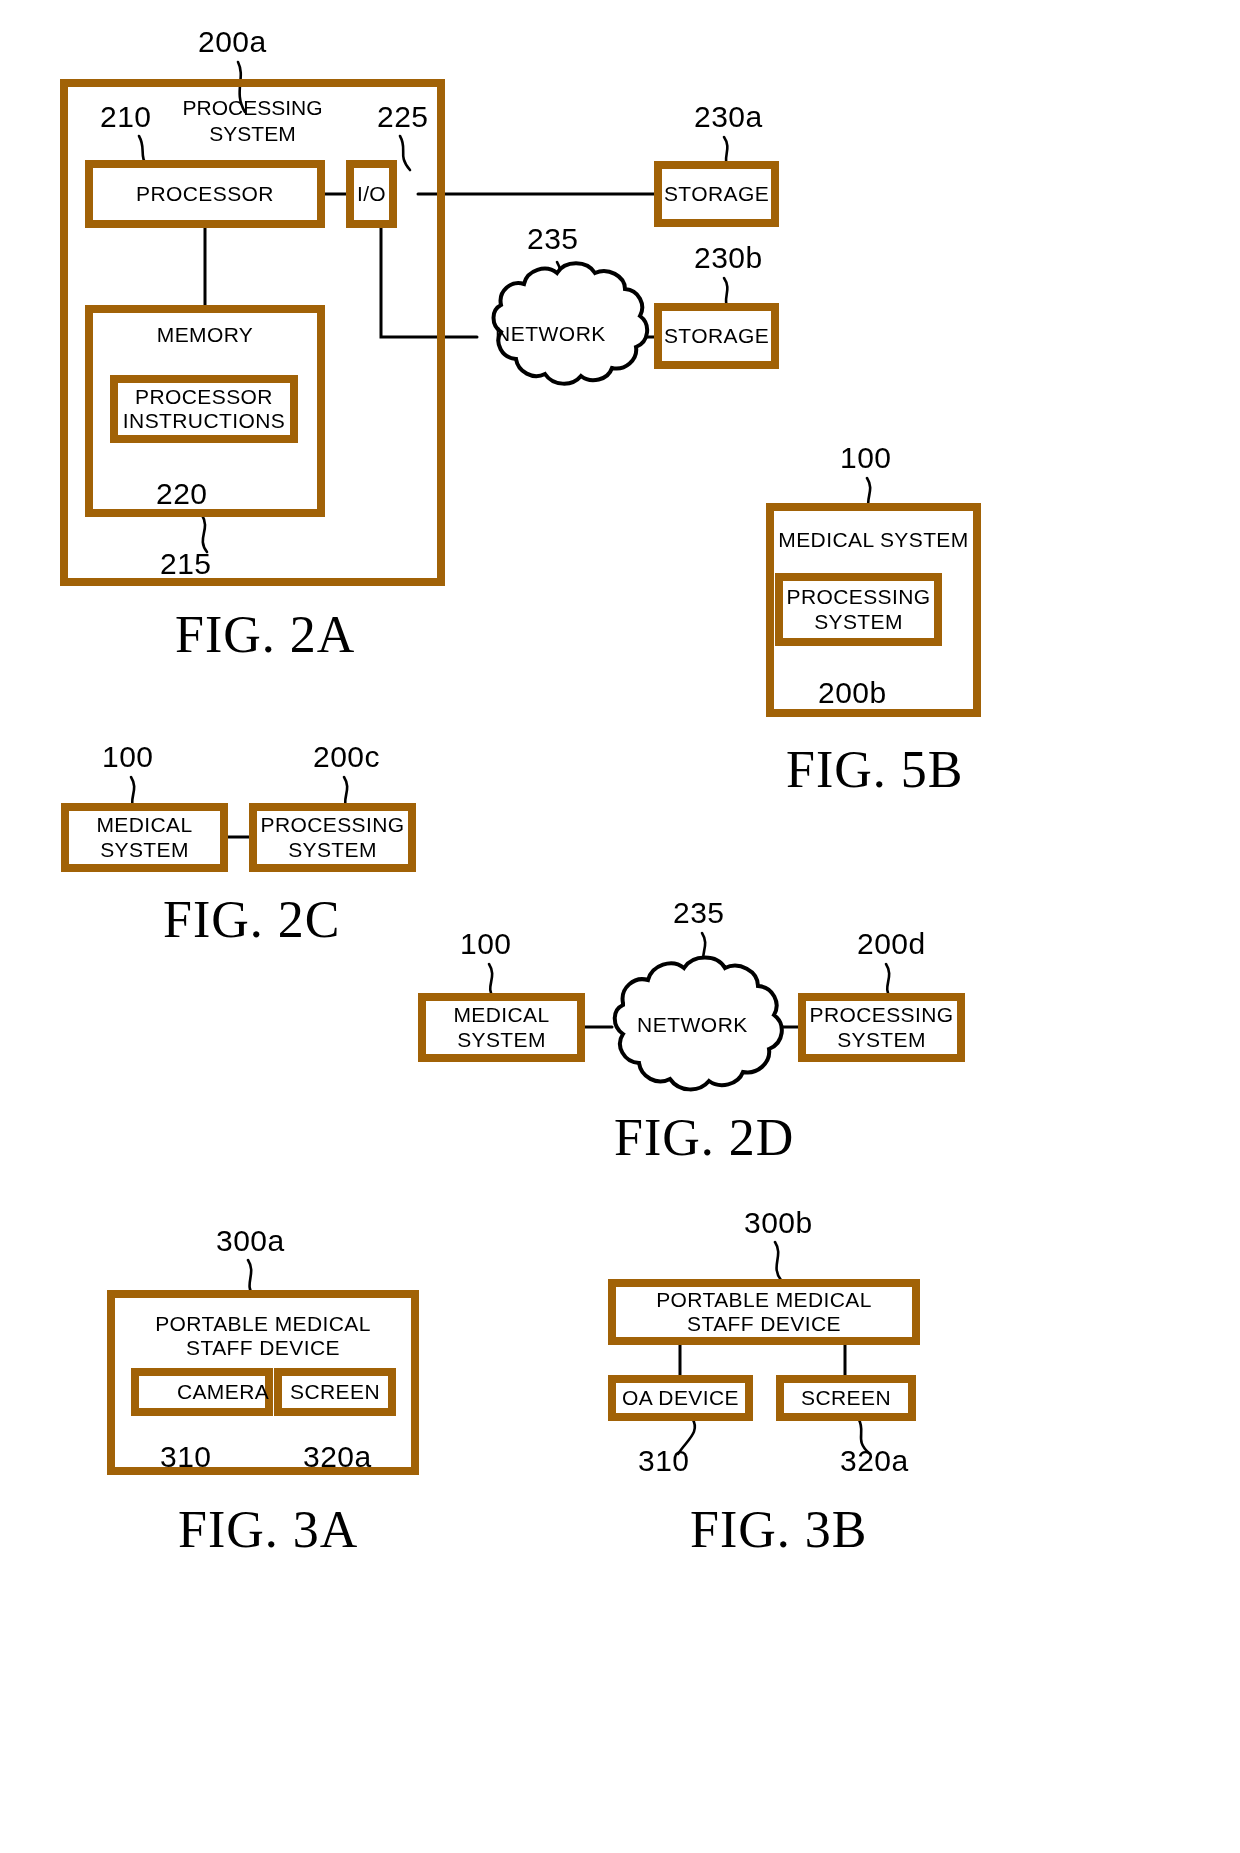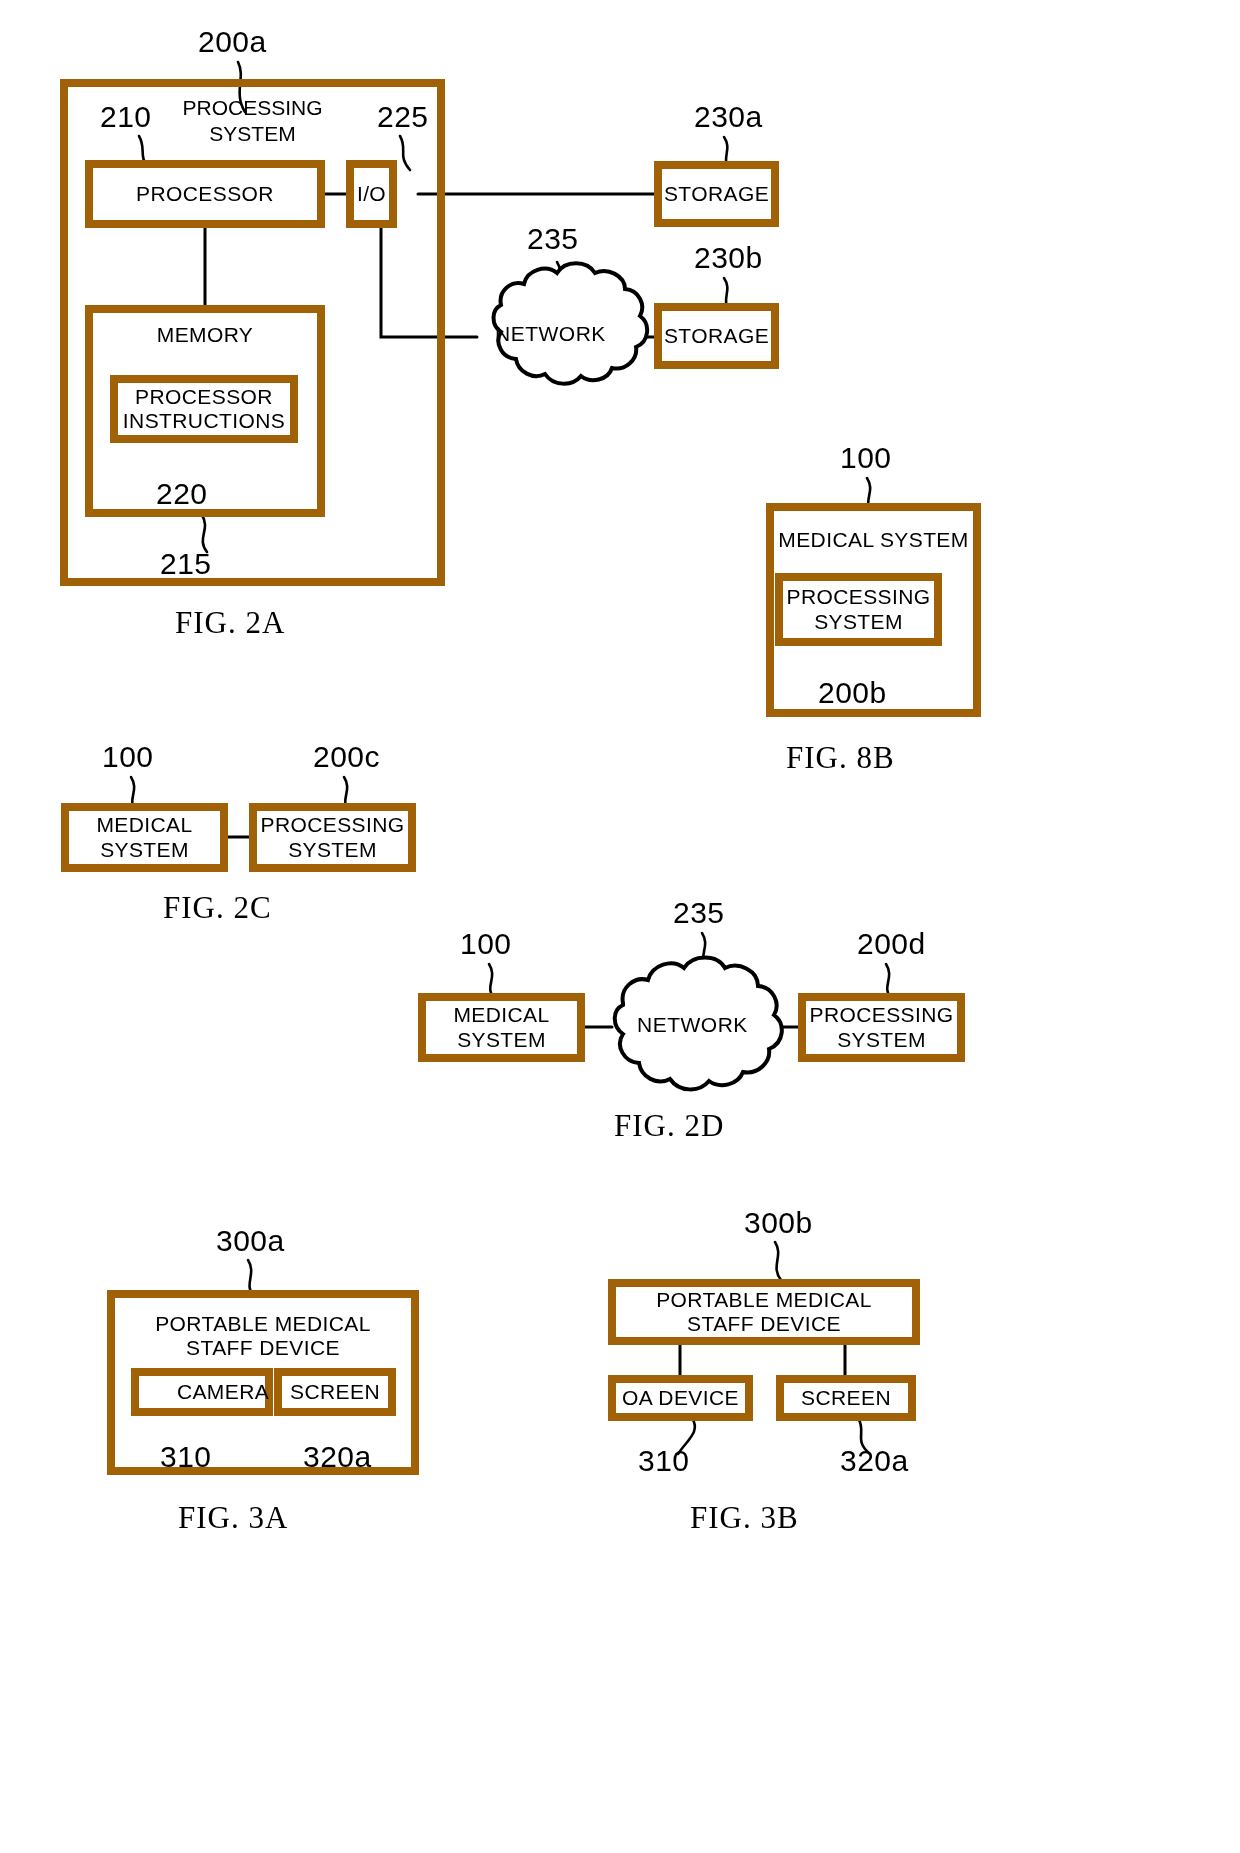--- a/index.html
+++ b/index.html
@@ -53,21 +53,21 @@
     position: absolute;
     font-family: "Liberation Sans", sans-serif;
     font-size: 30px;
     letter-spacing: 0.5px;
     white-space: nowrap;
     z-index: 4;
   }
   .caption {
     position: absolute;
     font-family: "Liberation Serif", serif;
-    font-size: 31px;
+    font-size: 52px;
     letter-spacing: 1px;
     white-space: nowrap;
     z-index: 4;
   }
   .boxtext {
     display: block;
     white-space: nowrap;
   }
   .title-in-box {
     position: absolute;
@@ -225,21 +225,21 @@
     <span class="boxtext">MEDICAL SYSTEM</span>
   </div>
 
   <div class="node" style="left:775px; top:573px; width:167px; height:73px;">
     <span class="boxtext">PROCESSING</span>
     <span class="boxtext">SYSTEM</span>
   </div>
 
   <div class="lbl" style="left:818px; top:676px;">200b</div>
 
-  <div class="caption" style="left:786px; top:740px;">FIG. 8B</div>
+  <div class="caption" style="left:786px; top:740px;">FIG. 5B</div>
 
   <div class="lbl" style="left:102px; top:740px;">100</div>
   <div class="lbl" style="left:313px; top:740px;">200c</div>
 
   <div class="node" style="left:61px; top:803px; width:167px; height:69px;">
     <span class="boxtext">MEDICAL</span>
     <span class="boxtext">SYSTEM</span>
   </div>
 
   <div class="node" style="left:249px; top:803px; width:167px; height:69px;">

